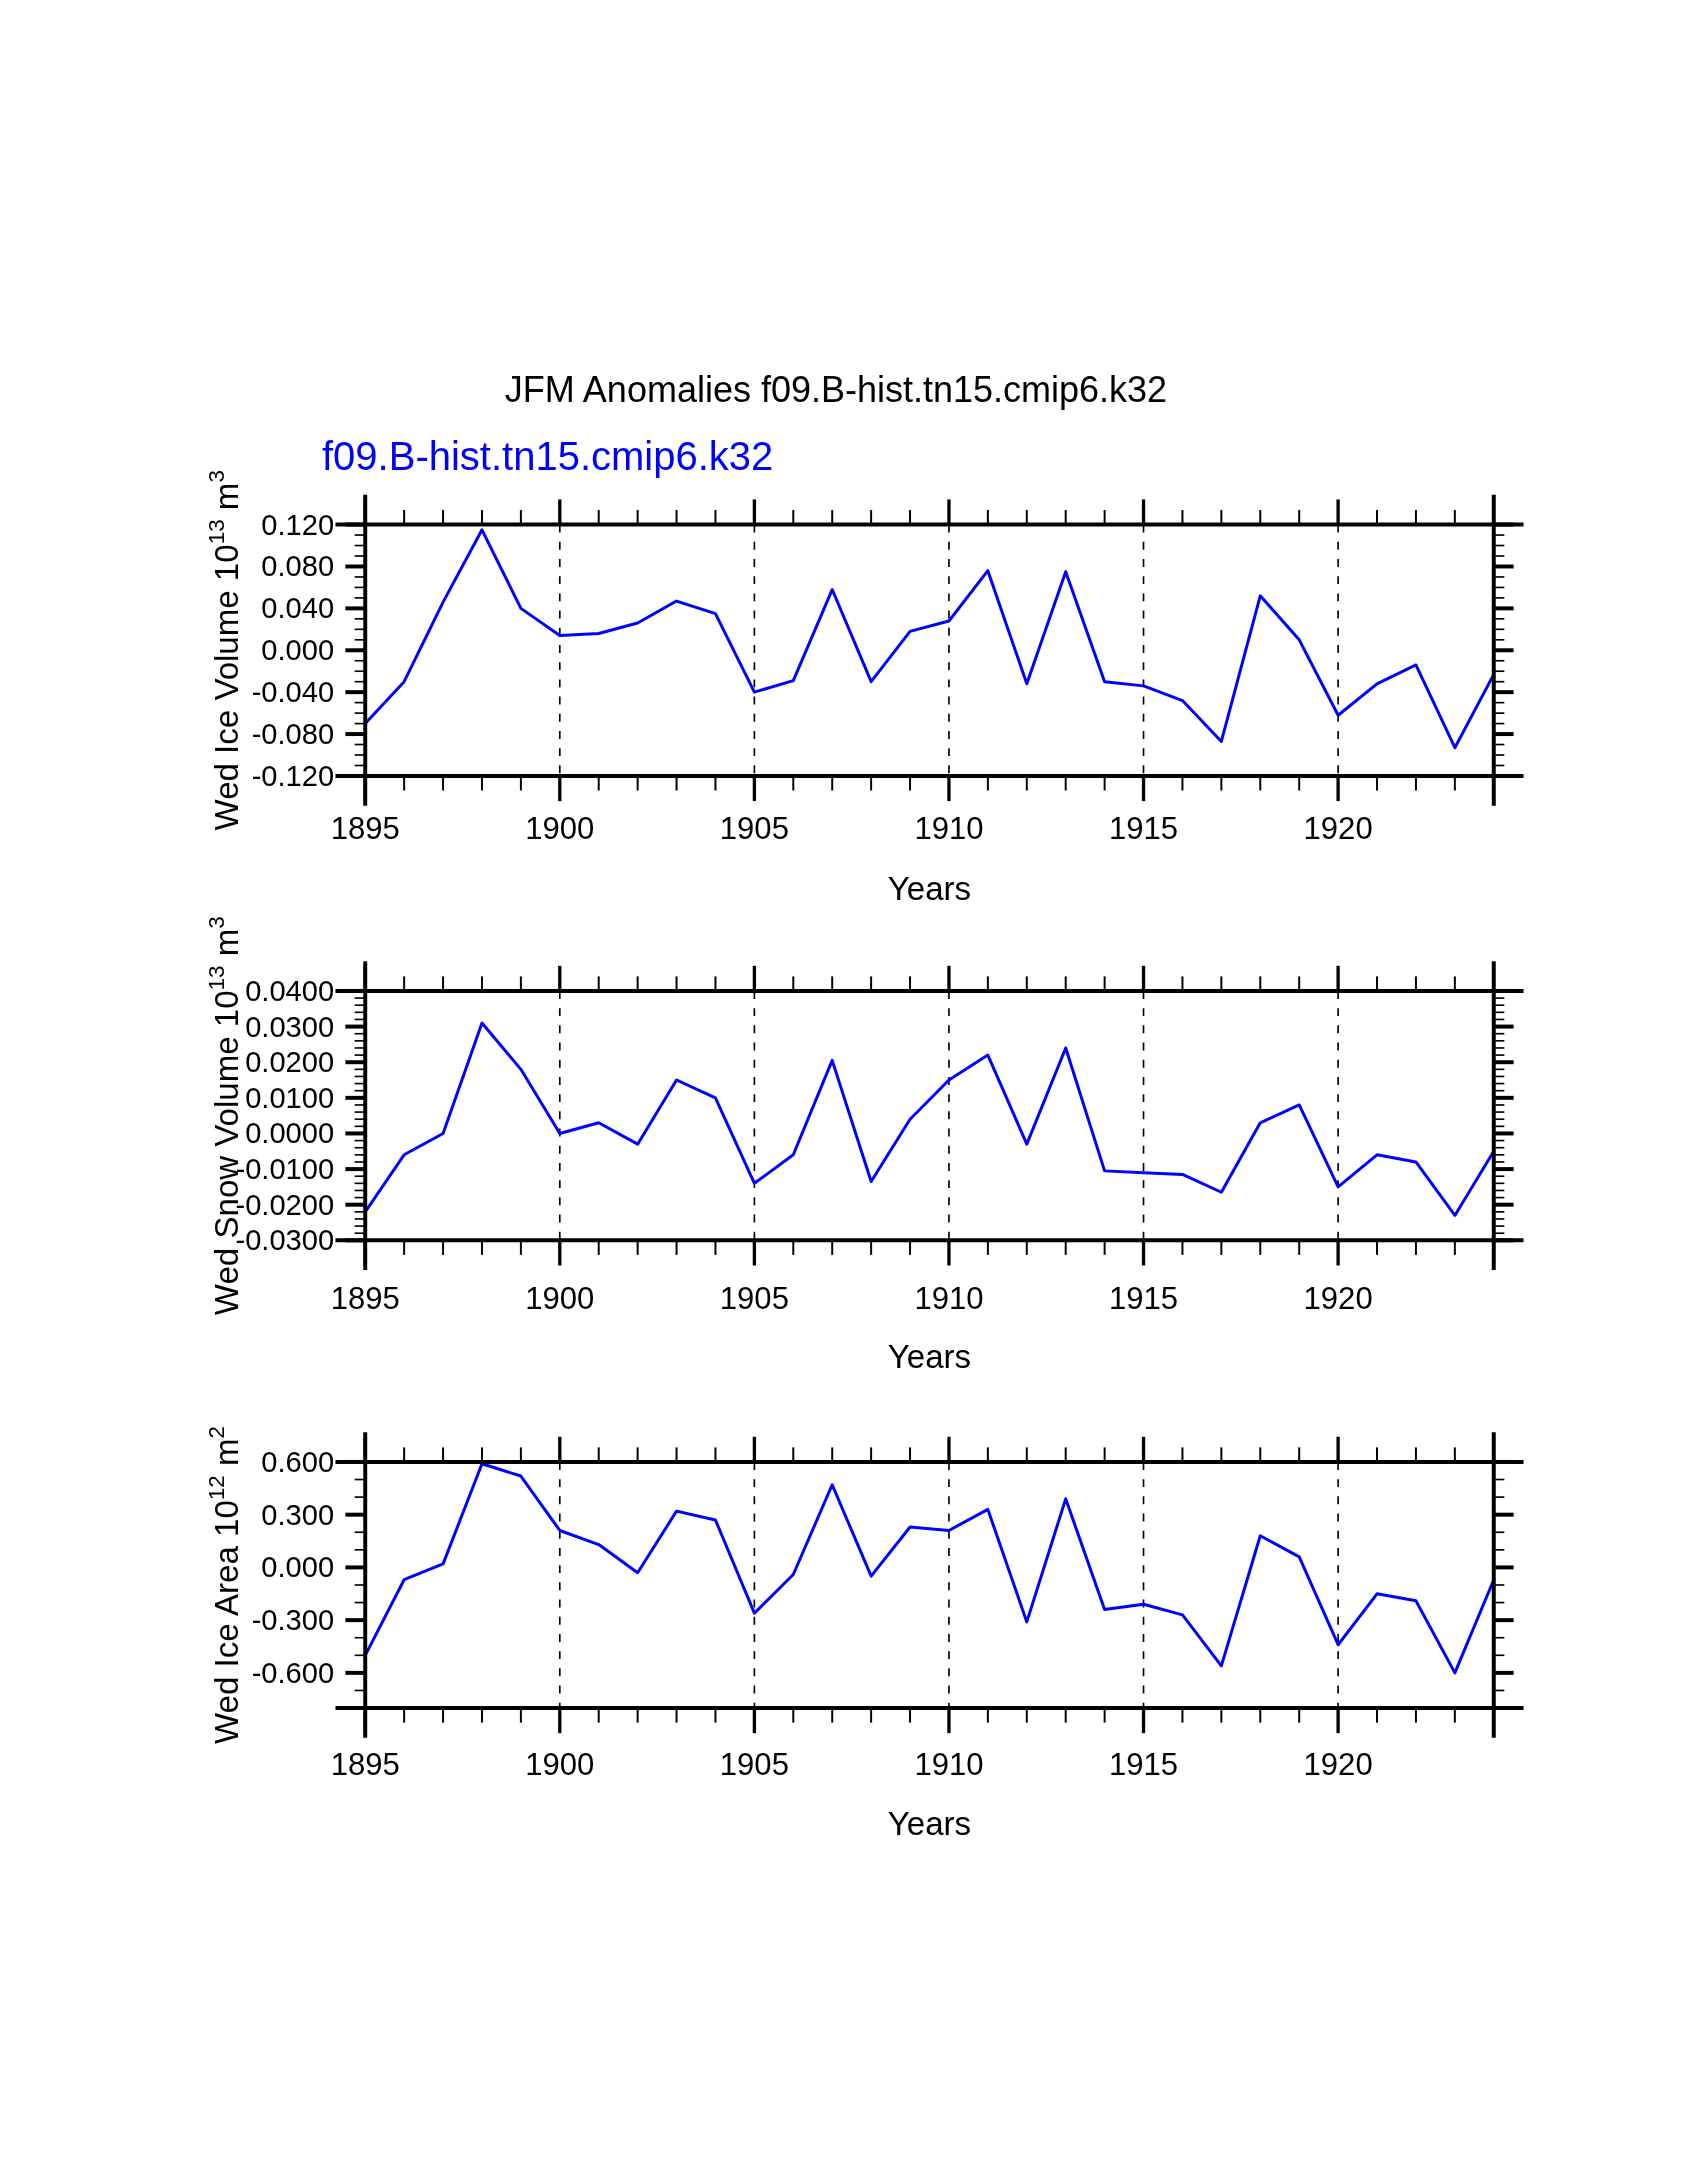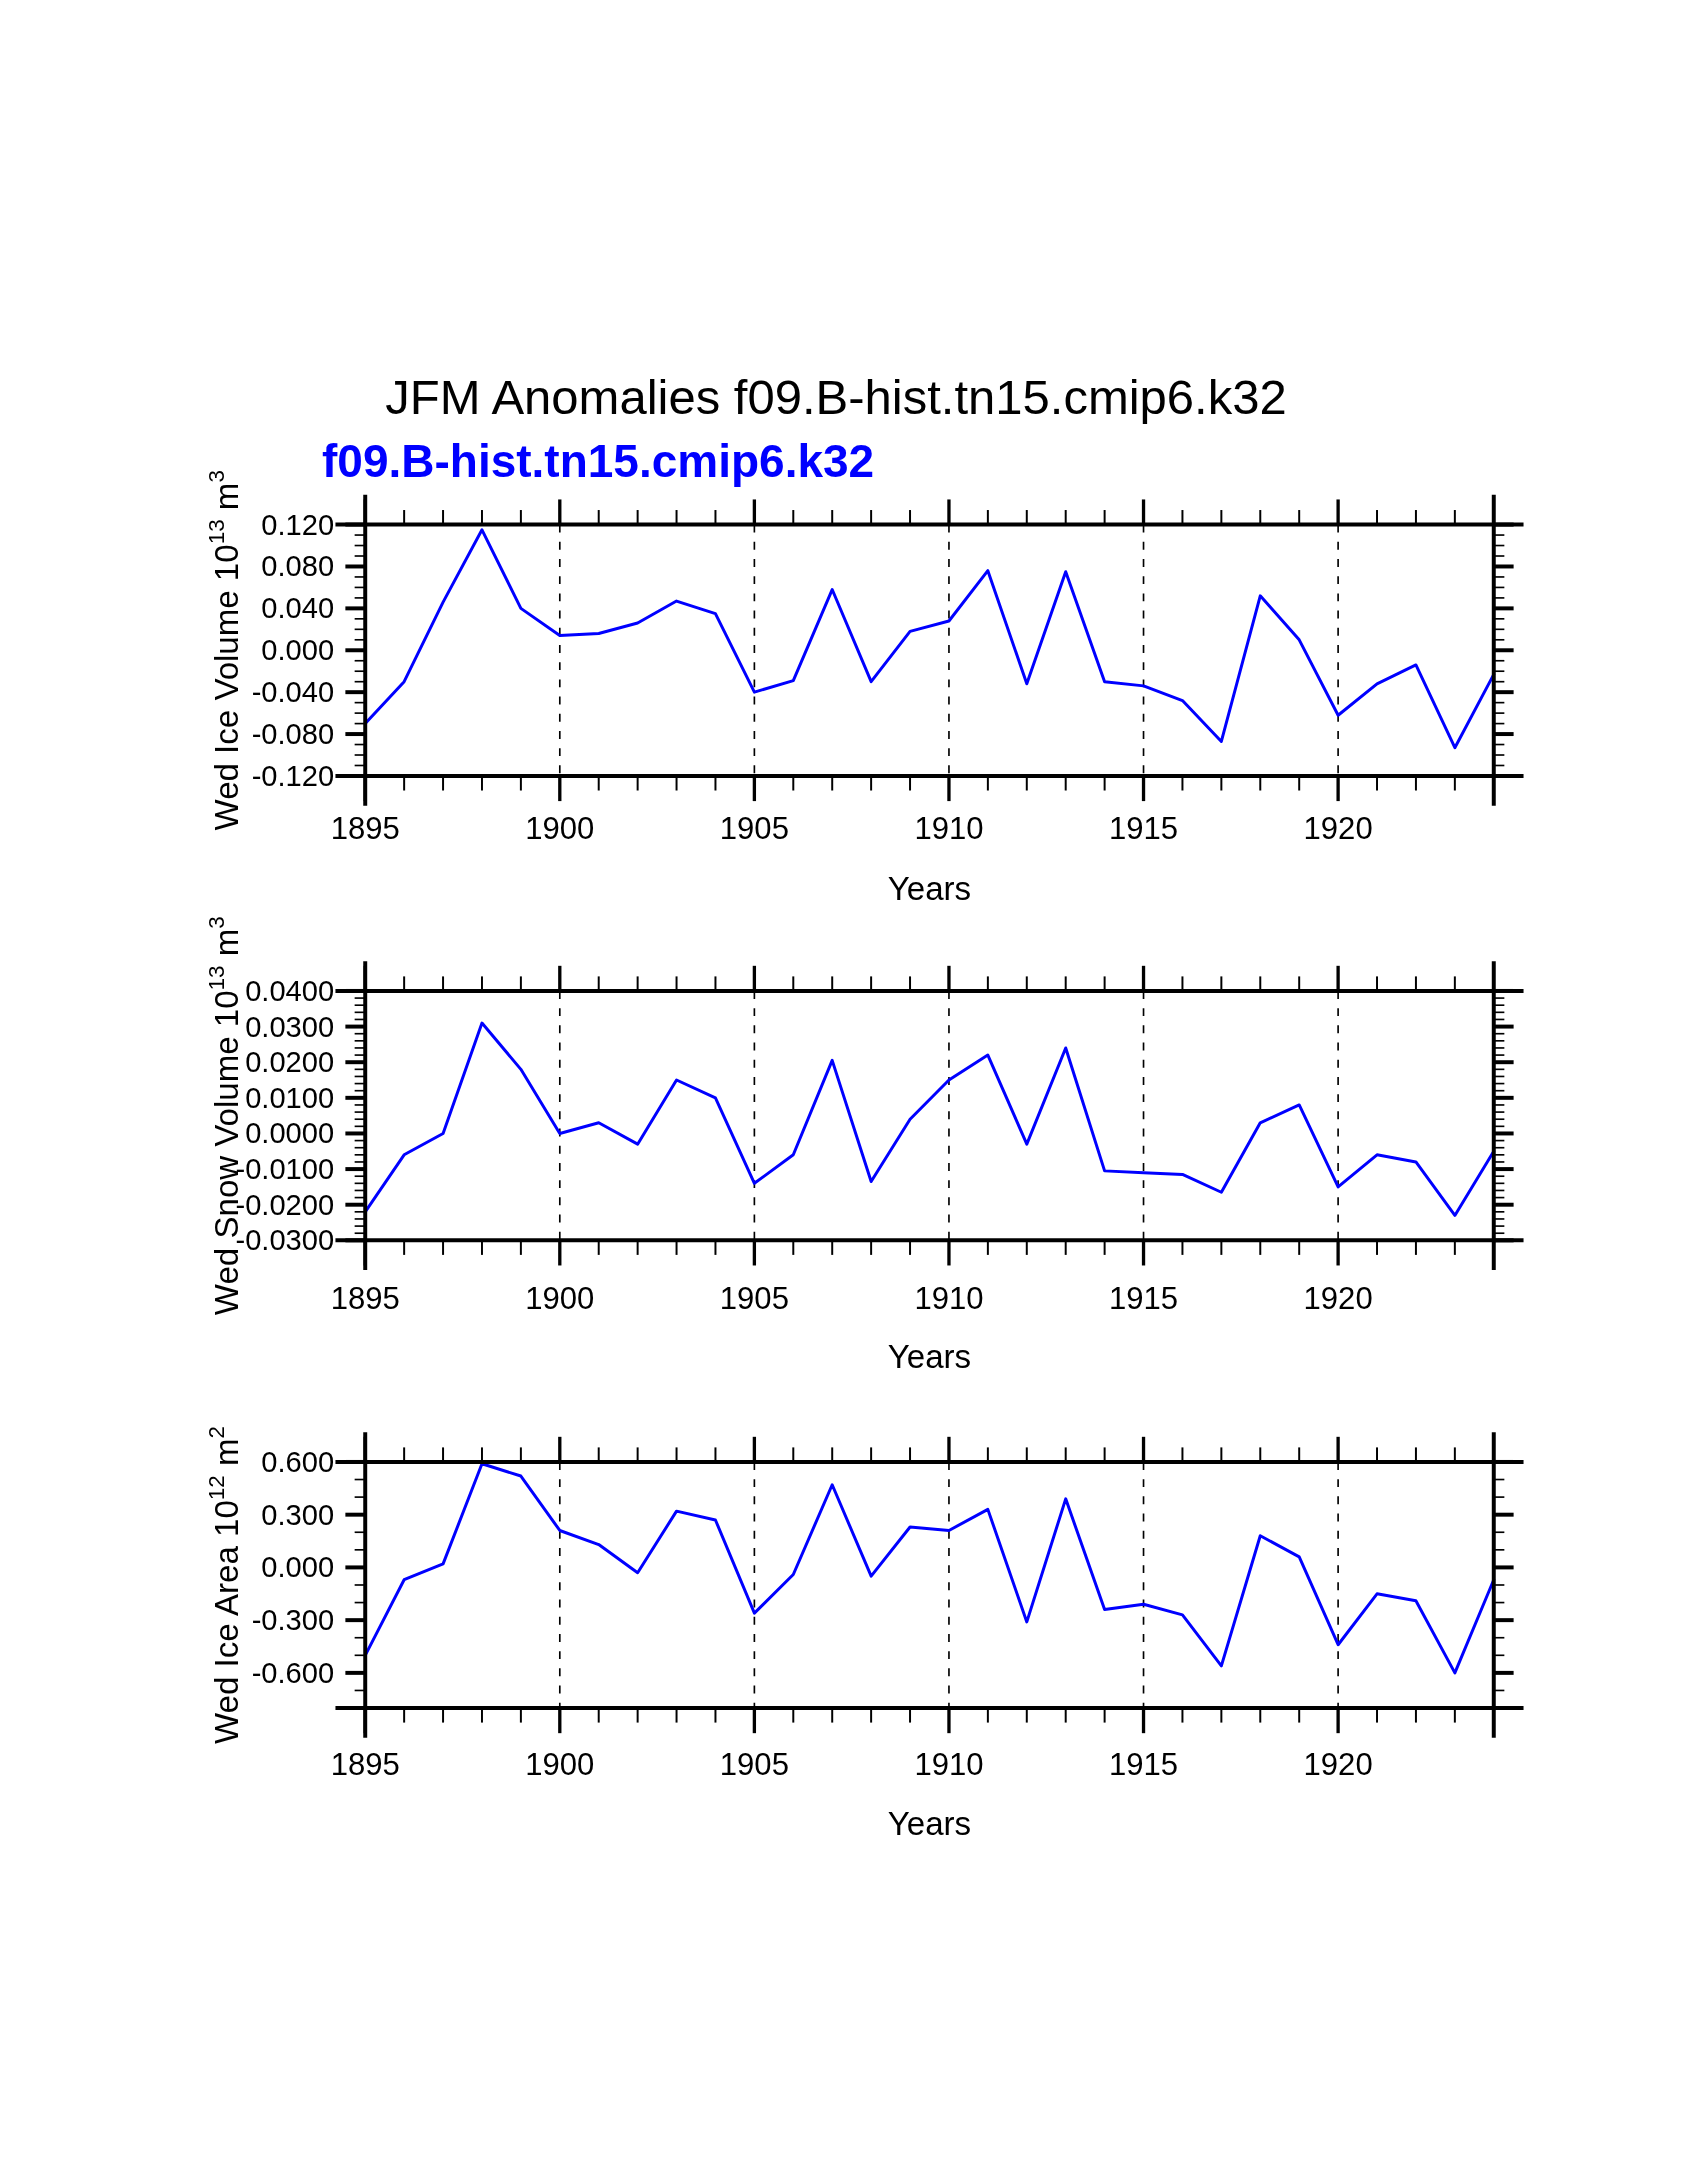--- a/index.html
+++ b/index.html
@@ -1,20 +1,20 @@
 <!DOCTYPE html>
 <html style="font-size:10.6px"><head>
 <meta charset="utf-8">
 <style>
   html,body{margin:0;padding:0;background:#ffffff;}
   body{width:1687px;height:2183px;position:relative;overflow:hidden;
        font-family:"Liberation Sans","DejaVu Sans",sans-serif;}
   .page-title{position:absolute;top:369px;left:836px;transform:translateX(-50%);
-       font-size:49px;color:#000;white-space:nowrap;font-weight:400;}
-  .series-label{position:absolute;top:434px;left:322px;font-size:46px;font-weight:700;
+       font-size:36px;color:#000;white-space:nowrap;font-weight:400;}
+  .series-label{position:absolute;top:434px;left:322px;font-size:40px;font-weight:400;
        white-space:nowrap;}
   svg text{font-family:"Liberation Sans","DejaVu Sans",sans-serif;}
 </style>
 </head>
 <body>
 
 <div class="page-title">JFM Anomalies f09.B-hist.tn15.cmip6.k32</div>
 <div class="series-label" id="series-label" style="color: rgb(0, 0, 255);">f09.B-hist.tn15.cmip6.k32</div>
 <div id="charts">
     <svg width="1687" height="2183" viewBox="0 0 2550 3300" style="position:absolute;left:0;top:0;">

